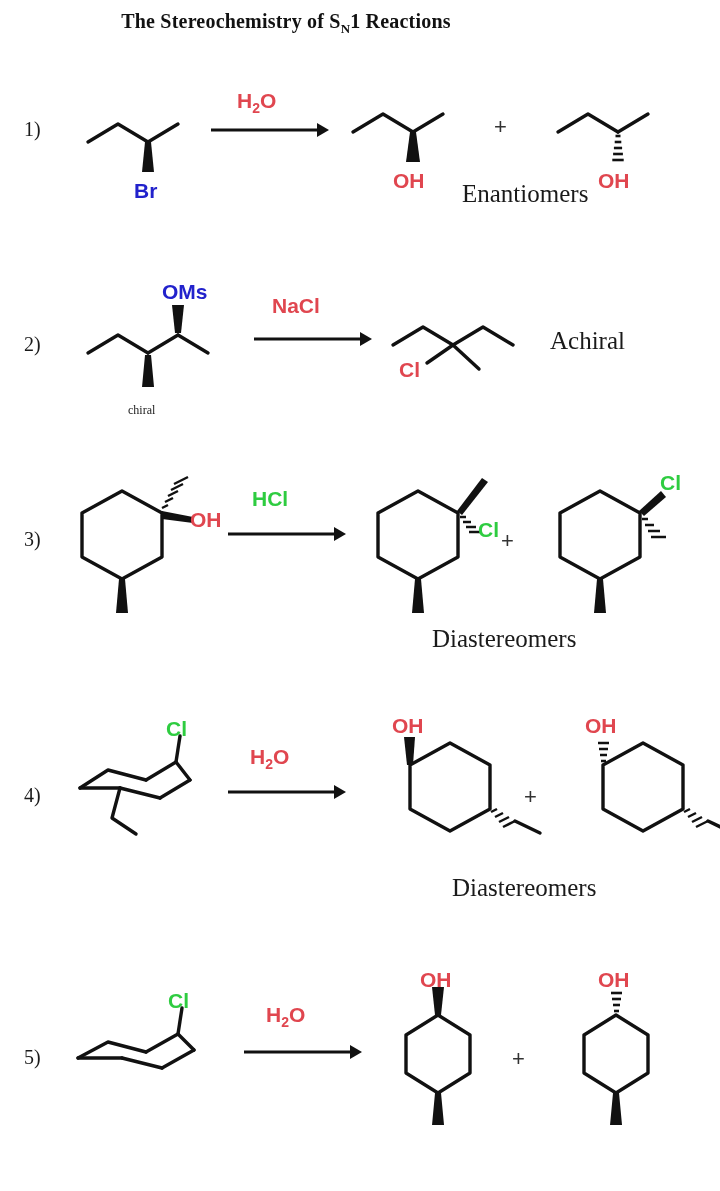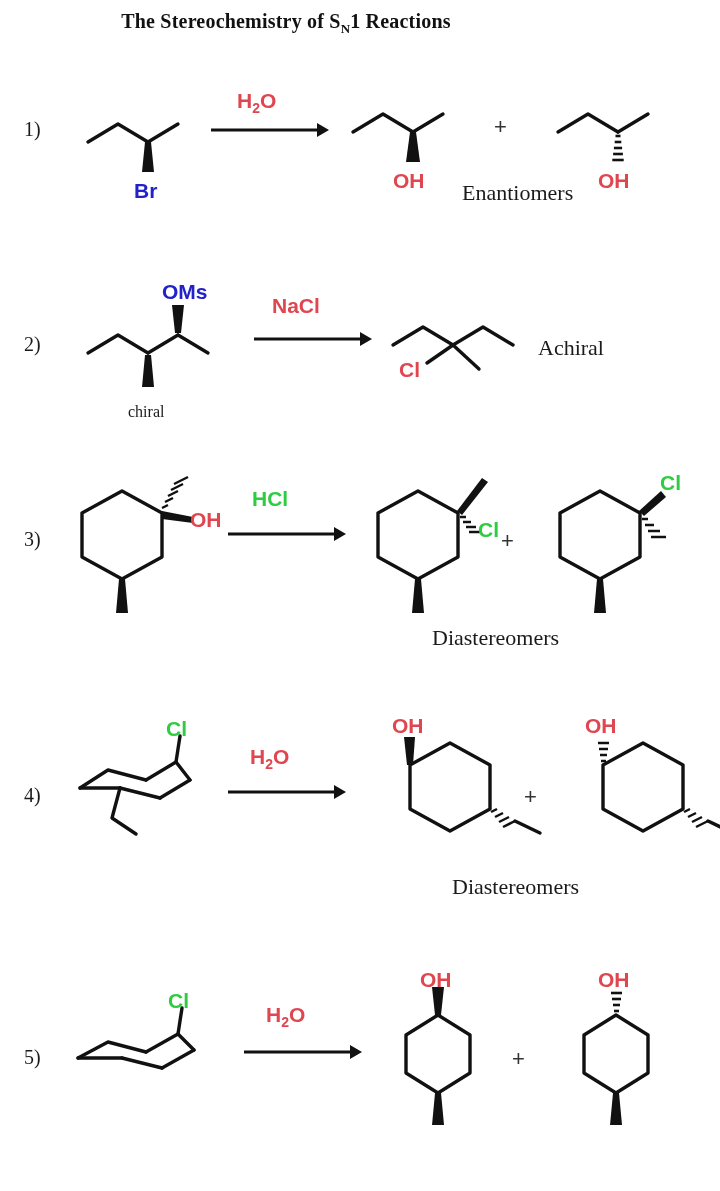--- a/index.html
+++ b/index.html
@@ -18,21 +18,21 @@
     color:#111;
   }
   .title sub{font-size:13px;}
   .row{position:absolute;left:0;width:720px;}
   .rownum{
     position:absolute;font-family:"Liberation Serif", serif;
     font-size:20px;color:#1a1a1a;
   }
   .cap{
     position:absolute;font-family:"Liberation Serif", serif;
-    font-size:22px;color:#1a1a1a;white-space:nowrap;
+    font-size:25px;color:#1a1a1a;white-space:nowrap;
   }
   .cap i{font-style:italic;}
   .plus{
     position:absolute;font-family:"Liberation Sans", sans-serif;
     font-size:22px;color:#333;
   }
   svg{display:block;overflow:visible;}
   .bond{stroke:#111;stroke-width:3.4;fill:none;stroke-linecap:round;stroke-linejoin:round;}
   .wedge{fill:#111;stroke:none;}
   .hash{stroke:#111;stroke-linecap:butt;fill:none;}
@@ -100,38 +100,38 @@
       <polyline class="bond" points="8,78 38,60 68,78"></polyline>
       <polyline class="bond" points="68,78 98,60"></polyline>
       <polyline class="bond" points="98,60 128,78"></polyline>
 
       <polygon class="wedge" points="95,58 101,58 104,30 92,30"></polygon>
 
       <polygon class="wedge" points="65,80 71,80 74,112 62,112"></polygon>
       <text class="lbl" x="82" y="24" fill="#2222cc">OMs</text>
     </svg>
 
-    <div class="cap" style="left:128px;top:128px;font-size:16px;">chiral</div>
+    <div class="cap" style="left:128px;top:128px;font-size:12px;">chiral</div>
 
     <svg style="position:absolute;left:248px;top:12px;" width="125" height="80">
       <text class="reagent" x="24" y="26" fill="#e0464f">NaCl</text>
       <line class="arrowline" x1="6" y1="52" x2="112" y2="52"></line>
       <polygon class="arrowhead" points="112,45 124,52 112,59"></polygon>
     </svg>
 
     <svg style="position:absolute;left:385px;top:18px;" width="180" height="100">
 
       <polyline class="bond" points="8,52 38,34 68,52"></polyline>
       <polyline class="bond" points="68,52 98,34 128,52"></polyline>
       <line class="bond" x1="68" y1="52" x2="42" y2="70"></line>
       <line class="bond" x1="68" y1="52" x2="94" y2="76"></line>
       <text class="lbl" x="14" y="84" fill="#e0464f">Cl</text>
     </svg>
 
-    <div class="cap" style="left:538px;top:52px;margin-top:8px;">Achiral</div>
+    <div class="cap" style="left:550px;top:52px;">Achiral</div>
   </div>
 
   <div class="row" style="top:460px;height:190px;">
     <div class="rownum" style="left:24px;top:68px;">3)</div>
 
     <svg style="position:absolute;left:62px;top:5px;" width="170" height="160">
 
       <polygon class="bond" points="20,48 60,26 100,48 100,92 60,114 20,92"></polygon>
 
       <g class="hash">

